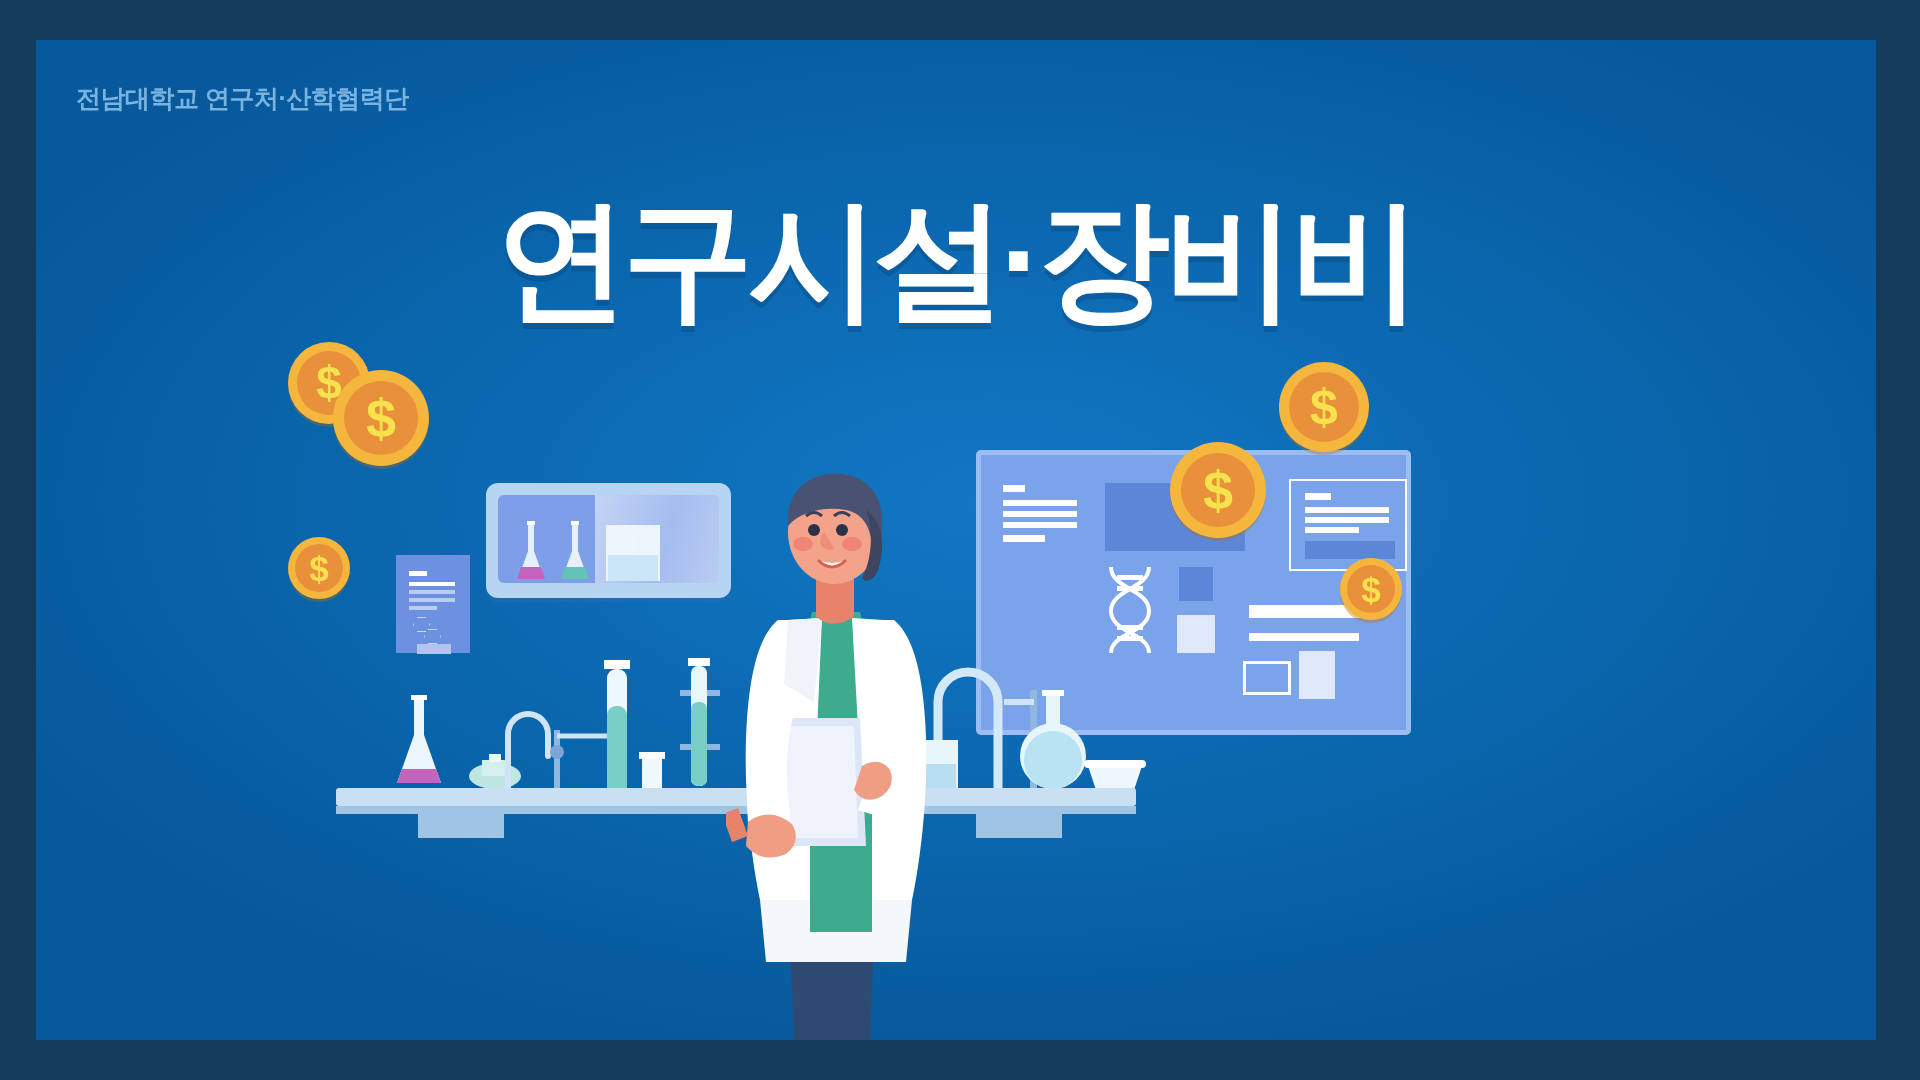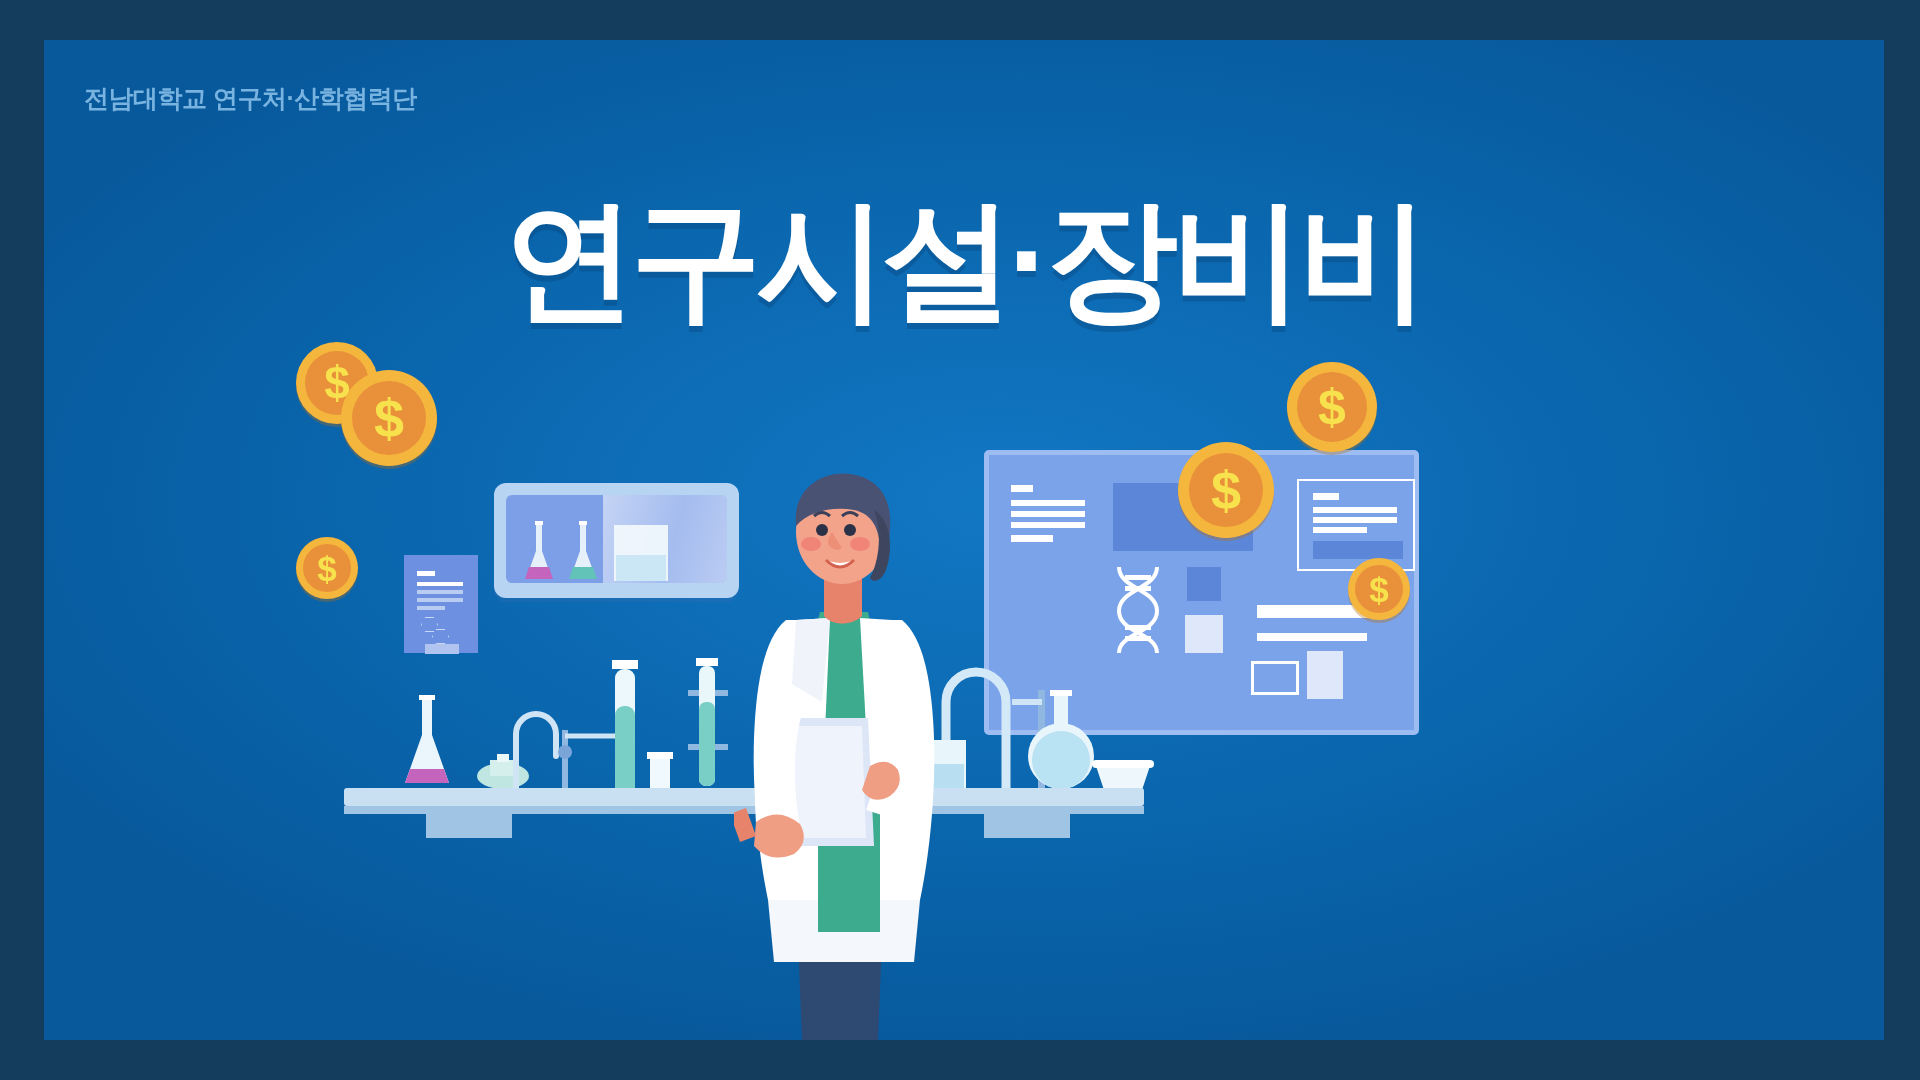--- a/index.html
+++ b/index.html
@@ -5,21 +5,21 @@
   * { margin:0; padding:0; box-sizing:border-box; }
   html,body{
     width:1920px; height:1080px; overflow:hidden;
     background:#143c5c;
     font-family:"Liberation Sans","DejaVu Sans",sans-serif;
   }
   #stage{ position:relative; width:1920px; height:1080px; background:#143c5c; }
 
   
   #card{
-    position:absolute; left:44px; top:40px; width:1840px; height:1000px;
+    position:absolute; left:36px; top:40px; width:1840px; height:1000px;
     background:#0a66ad;
     background-image:
       radial-gradient(ellipse 1100px 560px at 52% 46%, #1277c4 0%, #0a66ad 58%, #07599c 100%);
     overflow:hidden;
   }
 
   
   #brand{
     position:absolute; left:40px; top:42px;
     font-size:25px; font-weight:bold; letter-spacing:-.5px;

